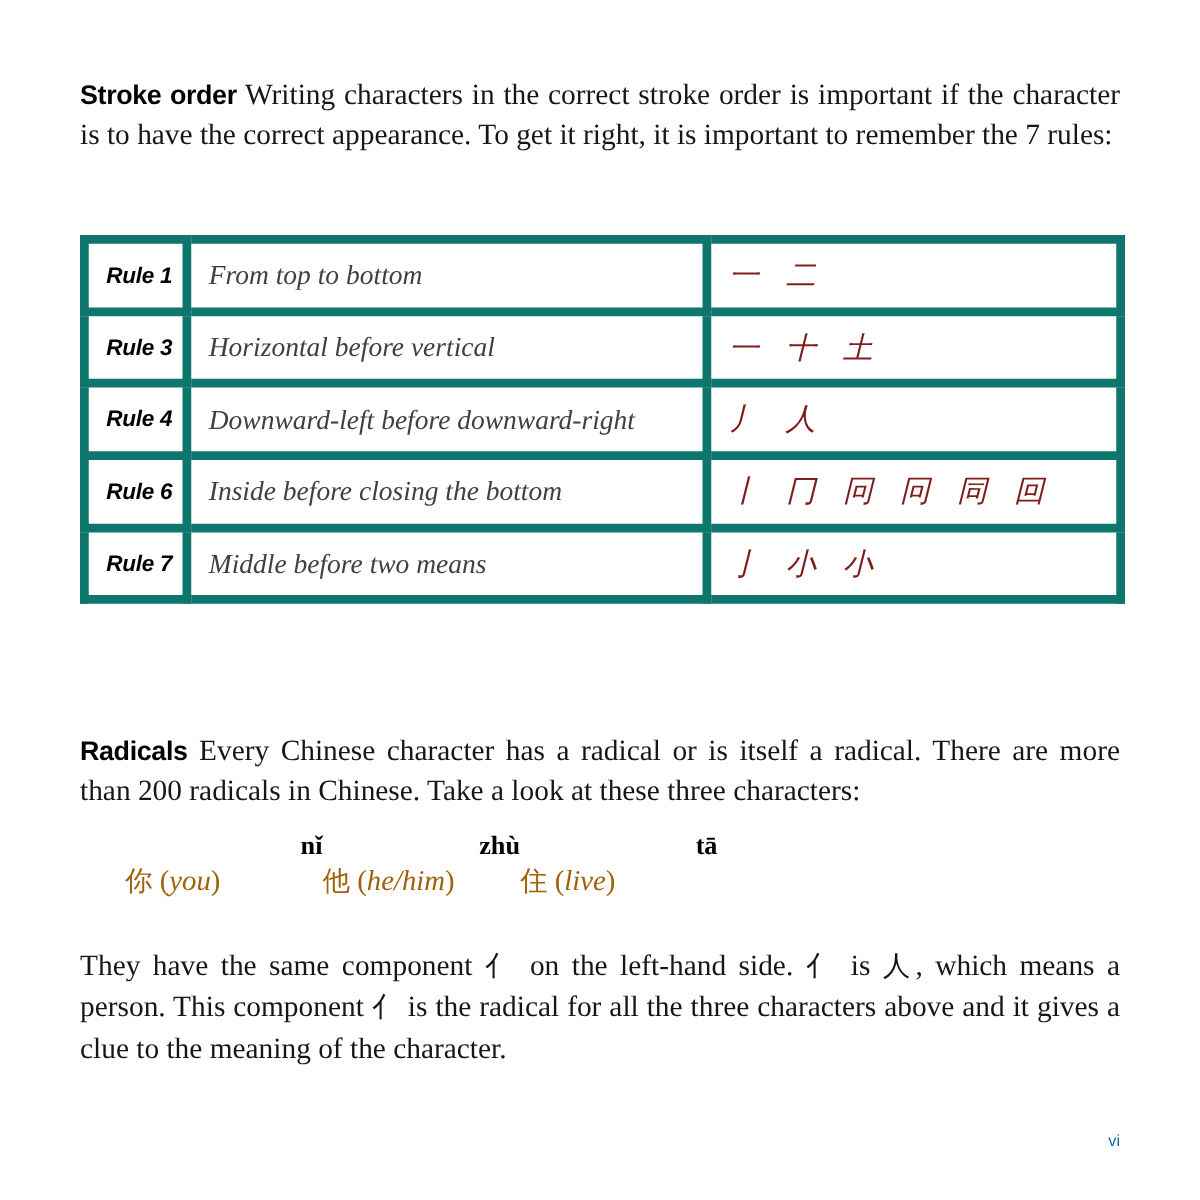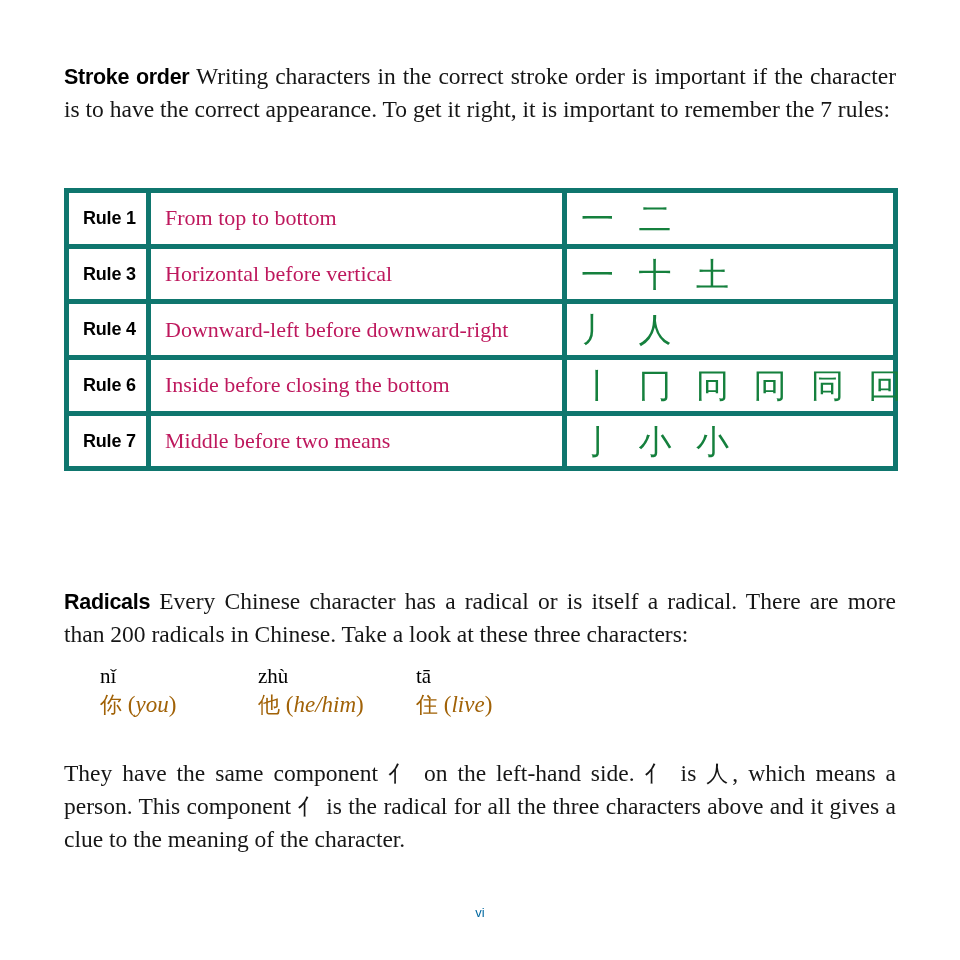--- a/index.html
+++ b/index.html
@@ -55,47 +55,48 @@
   
   #stroke-order-table {
     position: absolute;
     left: 0;
     top: 188px;
     width: 829px;
     border-collapse: collapse;
     table-layout: fixed;
   }
   #stroke-order-table td {
-    border: 5px solid #0f766e;
+    border: 7px solid #0f766e;
     height: 50.7px;
     padding: 0 0 0 14px;
     vertical-align: middle;
+    font-style: italic;
   }
   .col-rule      { width: 82px; }
   .col-desc      { width: 416px; }
   .col-strokes   { width: 331px; }
 
   .rule-label {
     font-family: "Liberation Sans", "DejaVu Sans", sans-serif;
     font-weight: bold;
     font-size: 18px;
     letter-spacing: -0.2px;
     color: #000;
   }
   .rule-desc {
     font-size: 22px;
-    color: #be185d;
+    color: #404040;
     white-space: nowrap;
     margin-top: 15px;
   }
   .stroke-seq {
     font-family: "DejaVu Sans", "Liberation Sans", sans-serif;
-    font-size: 33px;
+    font-size: 24px;
     line-height: 1;
-    color: #15803d;
+    color: #7f1d1d;
     letter-spacing: 7px;
     white-space: nowrap;
   }
 
   
   #radicals-paragraph {
     position: absolute;
     left: 0;
     top: 585px;
     width: 832px;
@@ -110,24 +111,25 @@
   .example-row {
     display: flex;
     align-items: flex-start;
   }
   .example-item {
     width: 158px;
     flex: 0 0 158px;
   }
   .example-pinyin {
     font-family: "Liberation Serif", "DejaVu Serif", serif;
-    font-weight: normal;
+    font-weight: bold;
     font-size: 21px;
     line-height: 26px;
     color: #000;
+    text-align: right;
   }
   .example-gloss {
     font-size: 23px;
     line-height: 32px;
     white-space: nowrap;
     color: #a16207;
   }
   .example-gloss .hanzi {
     font-family: "DejaVu Sans", "Liberation Sans", sans-serif;
     font-size: 22px;
@@ -142,21 +144,21 @@
     top: 757px;
     width: 832px;
   }
 
   
   #page-number {
     position: absolute;
     left: 0;
     top: 905px;
     width: 832px;
-    text-align: center;
+    text-align: right;
     font-family: "Liberation Sans", "DejaVu Sans", sans-serif;
     font-size: 13px;
     color: #0369a1;
   }
 </style>
 </head>
 <body>
 
 <div class="page">
 

